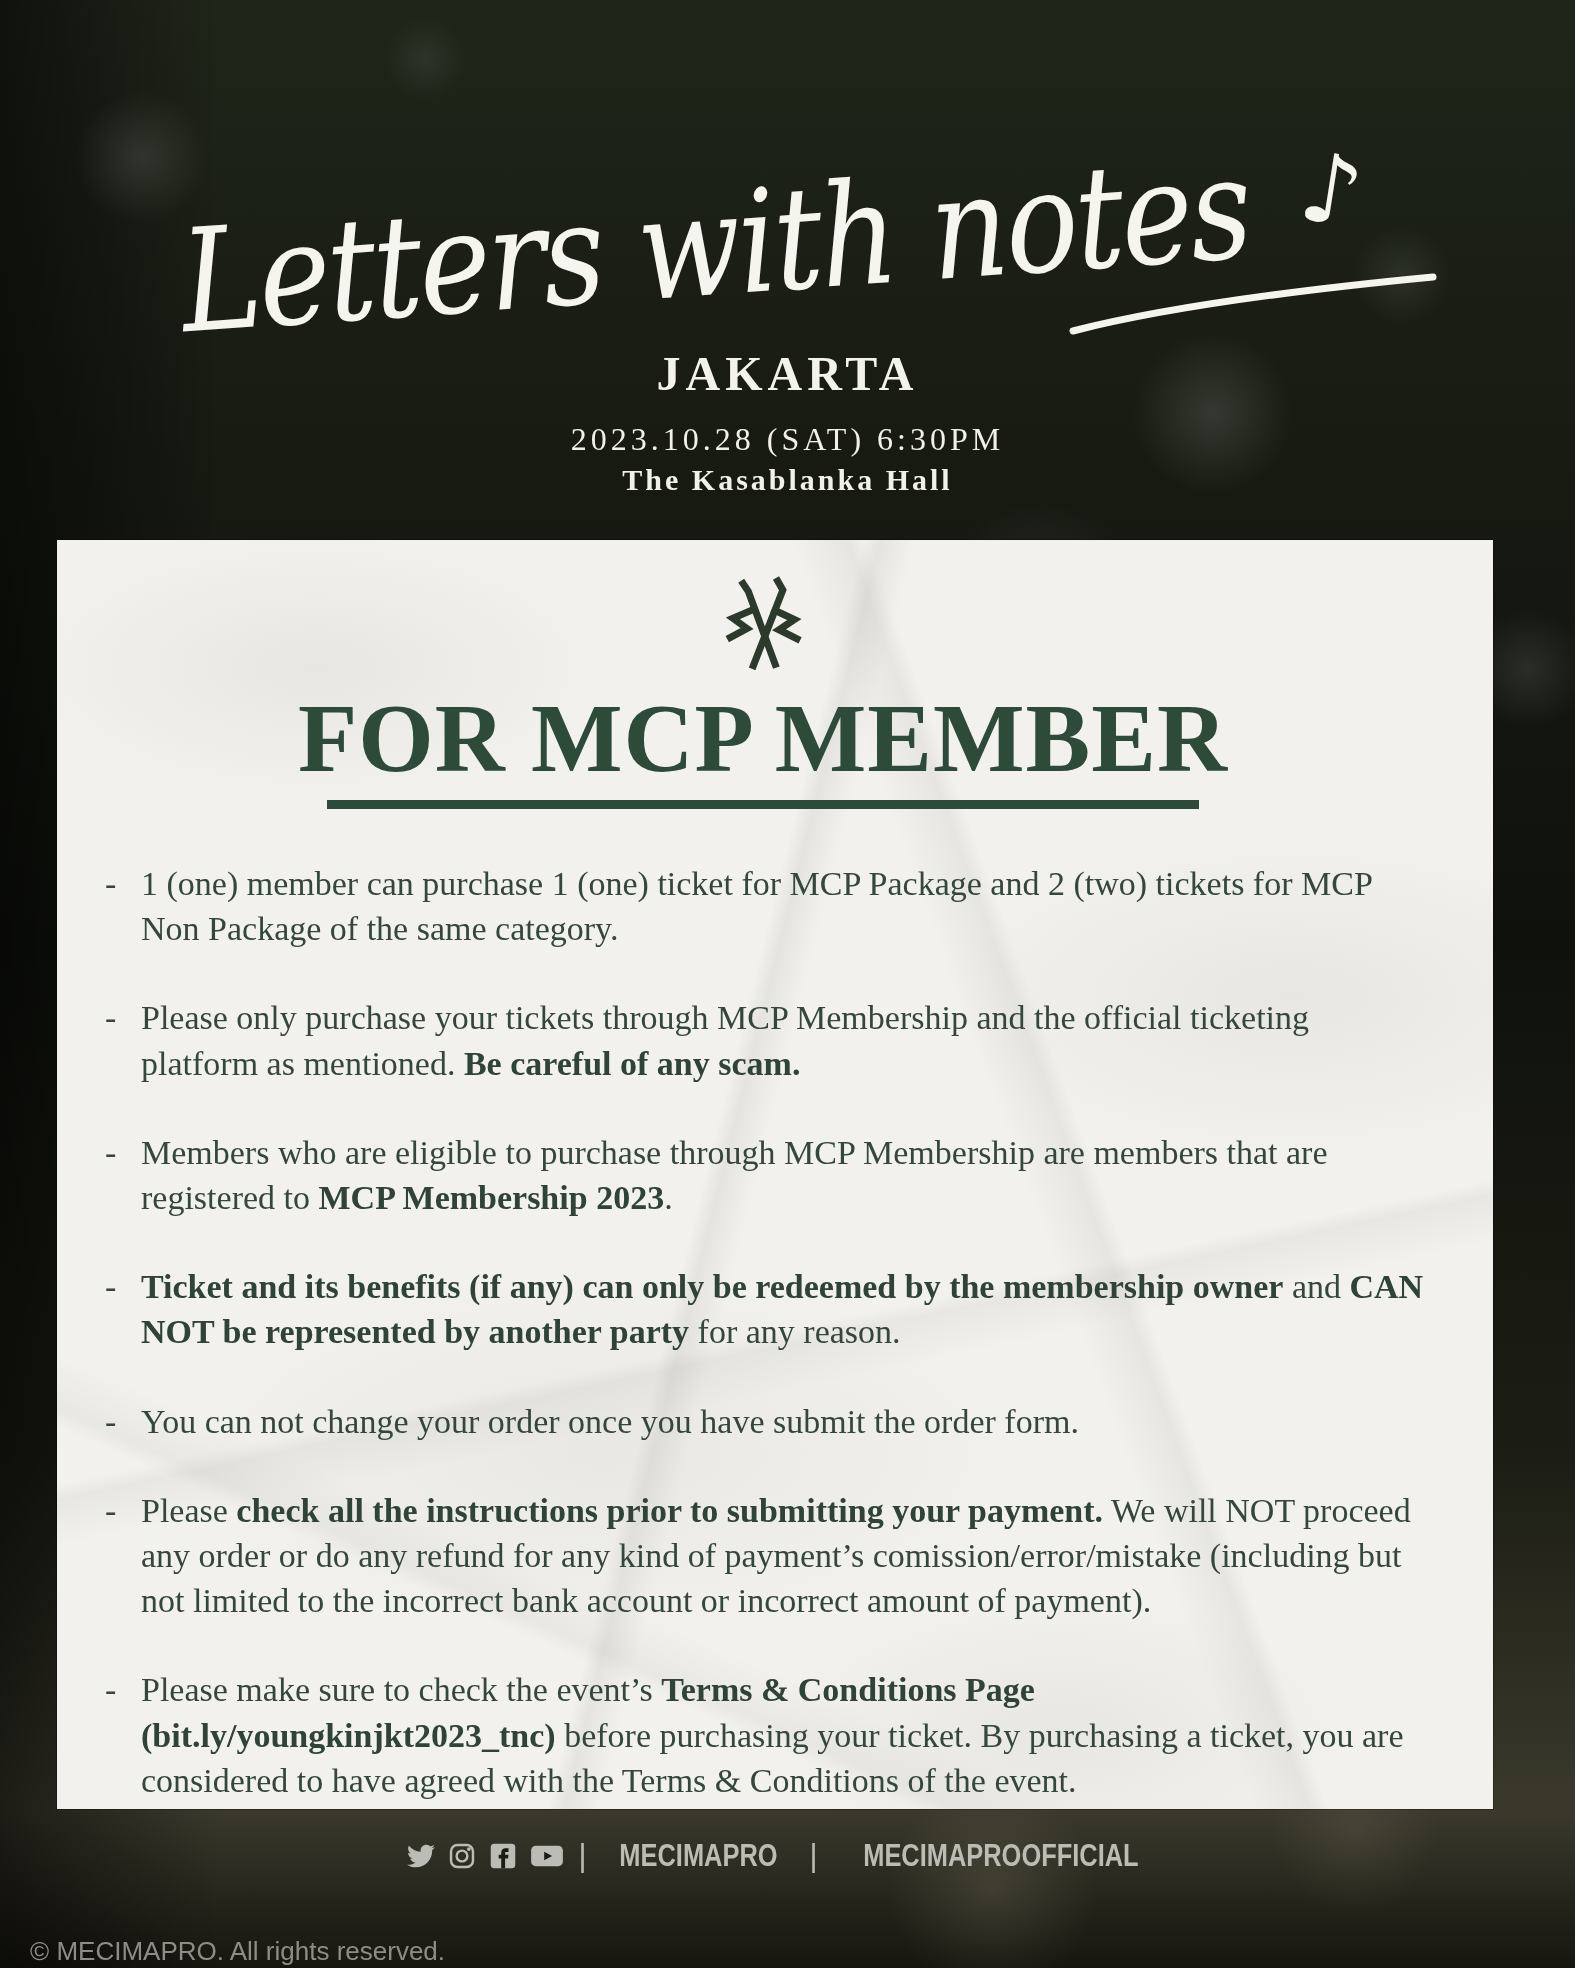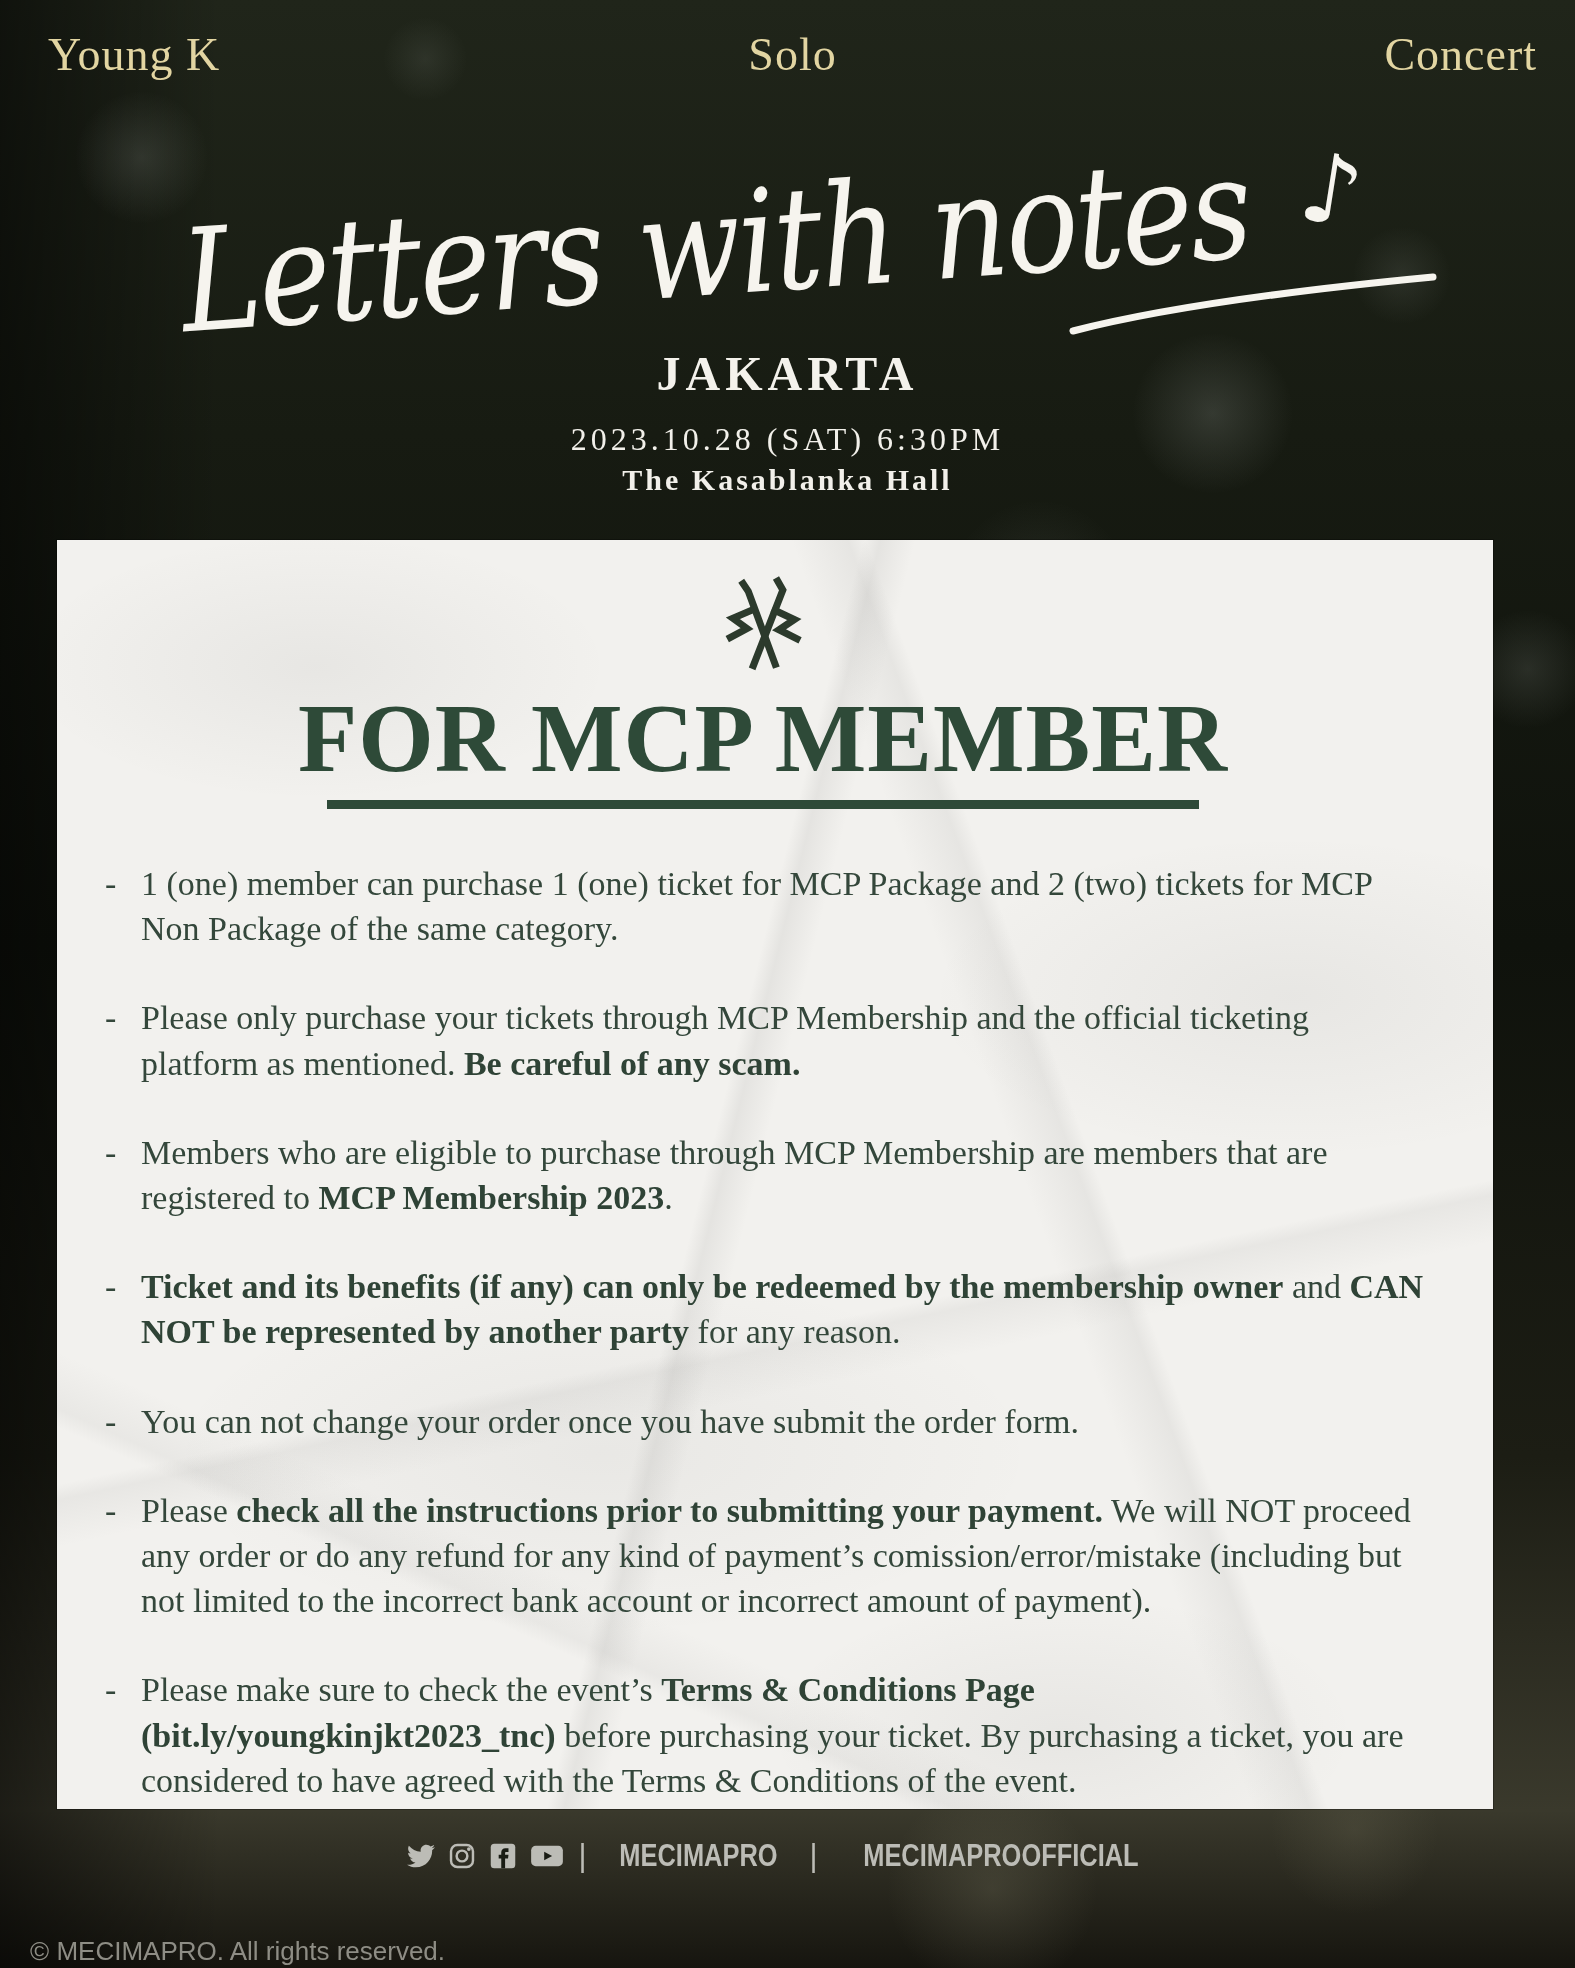--- a/index.html
+++ b/index.html
@@ -86,25 +86,20 @@
   .copyright{
     position:absolute;left:30px;top:1920px;
     font-family:"Liberation Sans",sans-serif;font-size:26px;color:#8e8d85;margin-top:16px;
   }
 </style>
 </head>
 <body>
 
 <div class="poster">
 
-  <div class="top-header">
-    <span class="l">Young K</span>
-    <span class="c">Solo</span>
-    <span class="r">Concert</span>
-  </div>
 
   <svg class="script-logo" viewBox="0 0 1380 245">
     <text x="95" y="168" font-family="DejaVu Serif, serif" font-style="italic" font-size="142" fill="#f6f4ee" letter-spacing="-3" textLength="1070" lengthAdjust="spacingAndGlyphs" transform="rotate(-4 630 160)">Letters with notes</text>
     <text x="1208" y="92" font-family="DejaVu Sans, sans-serif" font-size="96" fill="#f6f4ee" transform="rotate(9 1208 92)">♪</text>
     <path d="M985 205 C 1090 178, 1230 162, 1345 151" stroke="#f6f4ee" stroke-width="7" fill="none" stroke-linecap="round"></path>
   </svg>
 
   <div class="city">JAKARTA</div>
   <div class="datetime">2023.10.28 (SAT) 6:30PM</div>
   <div class="venue">The Kasablanka Hall</div>

